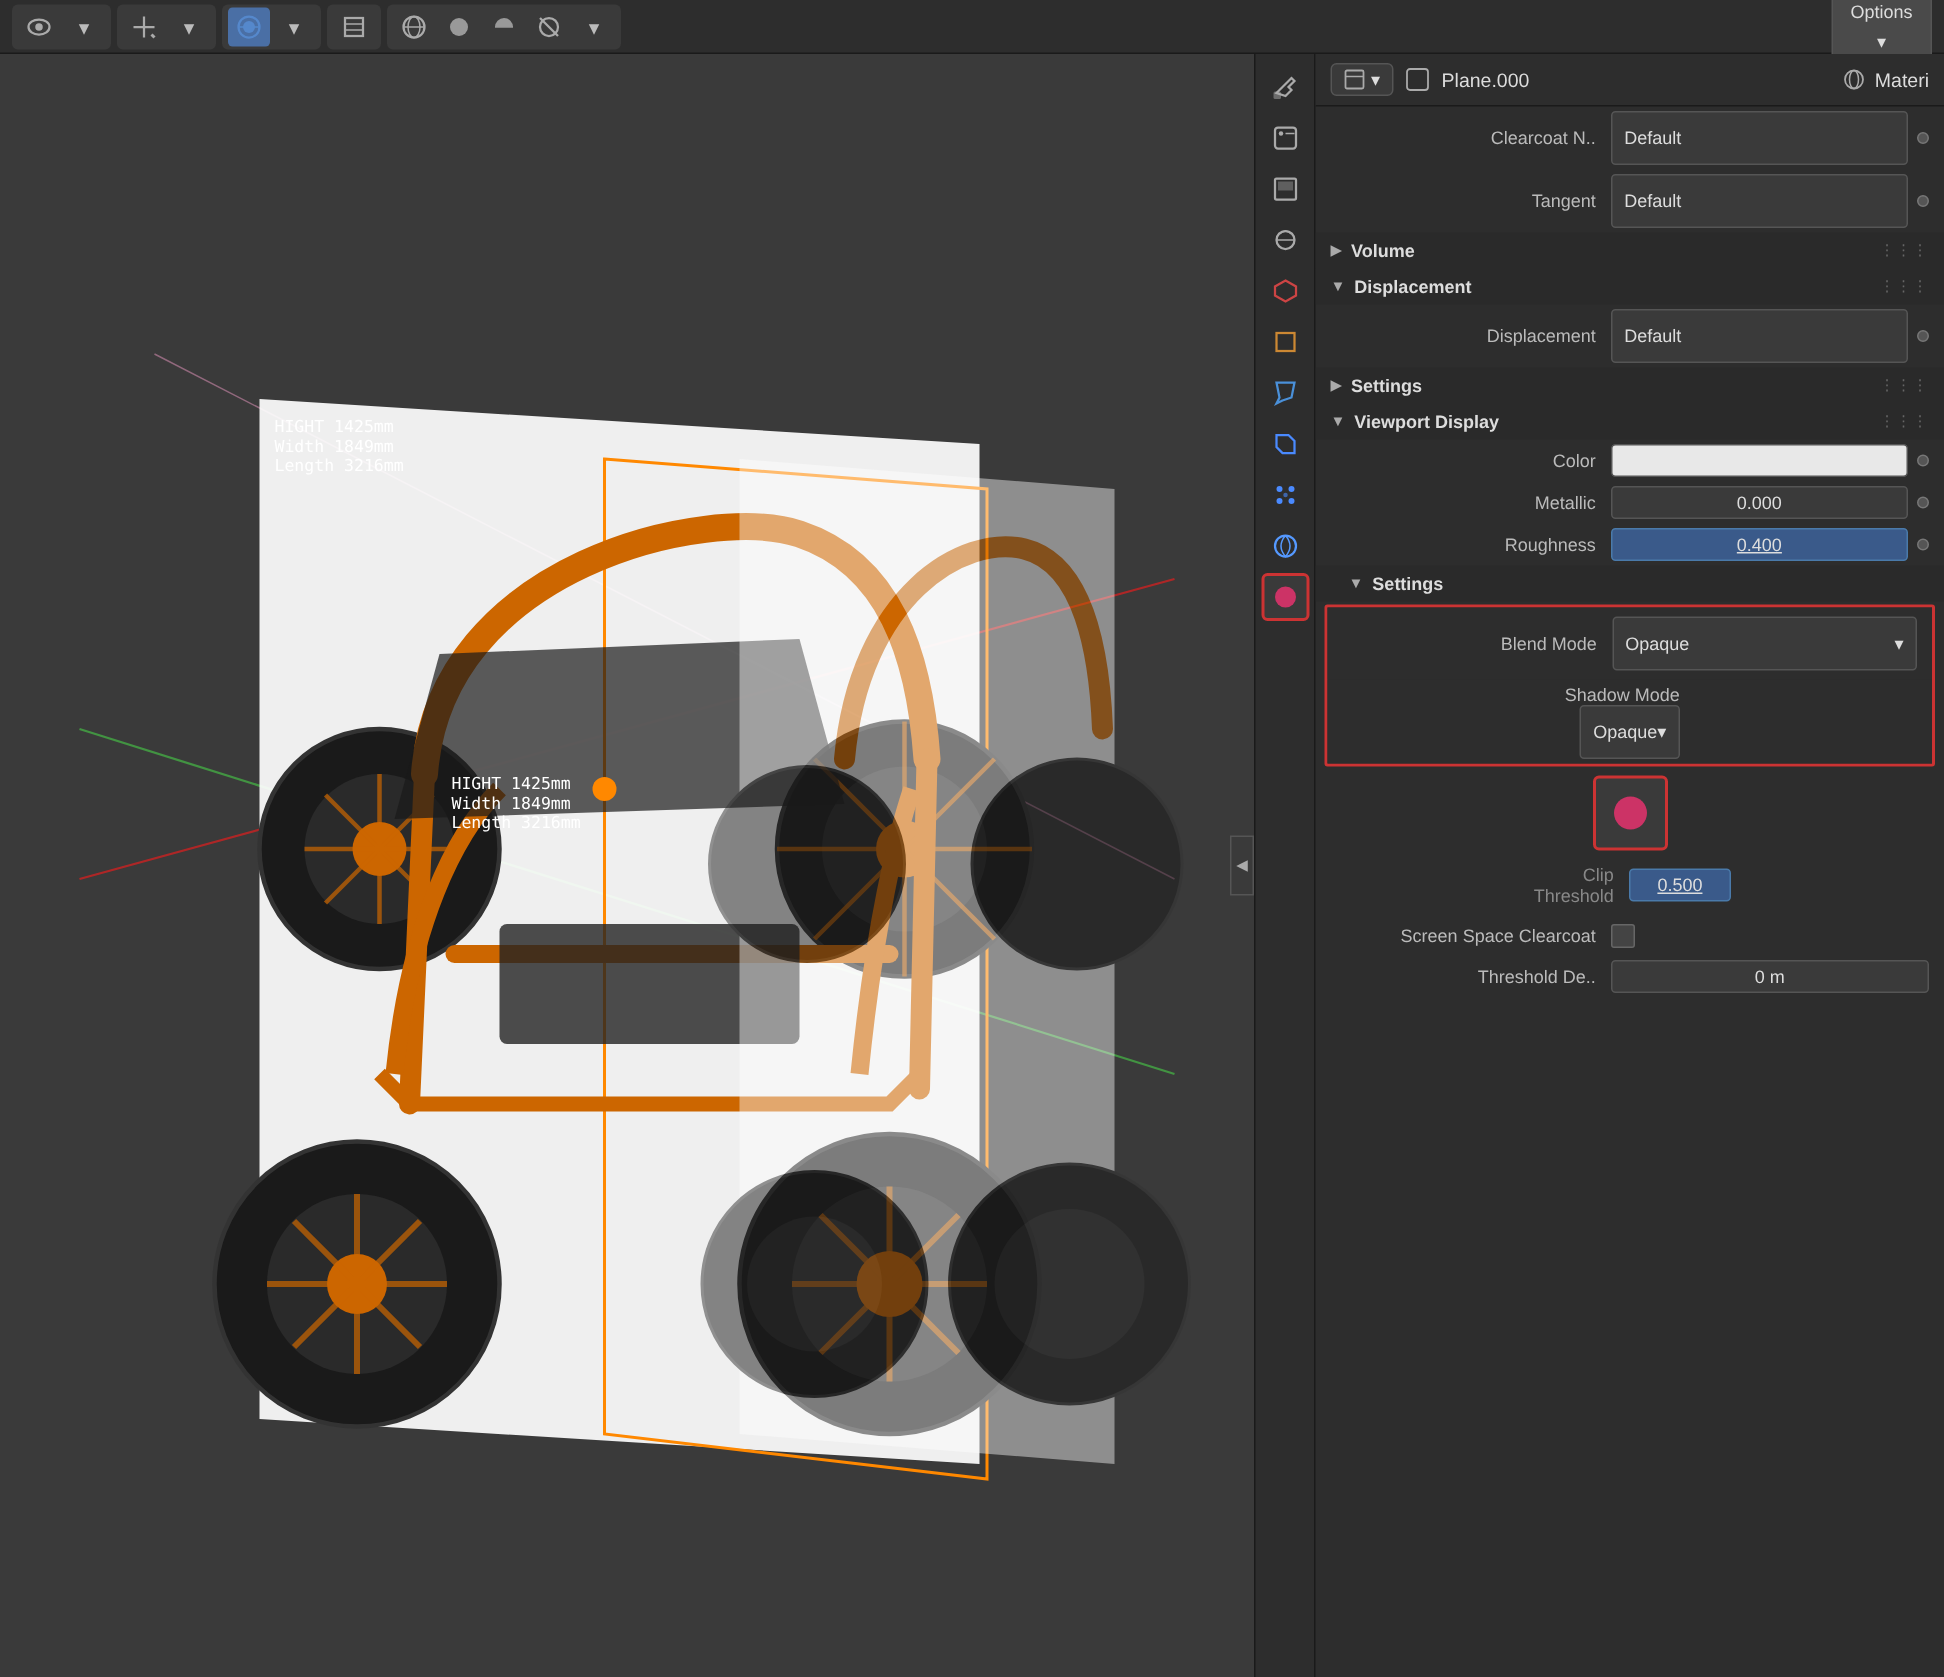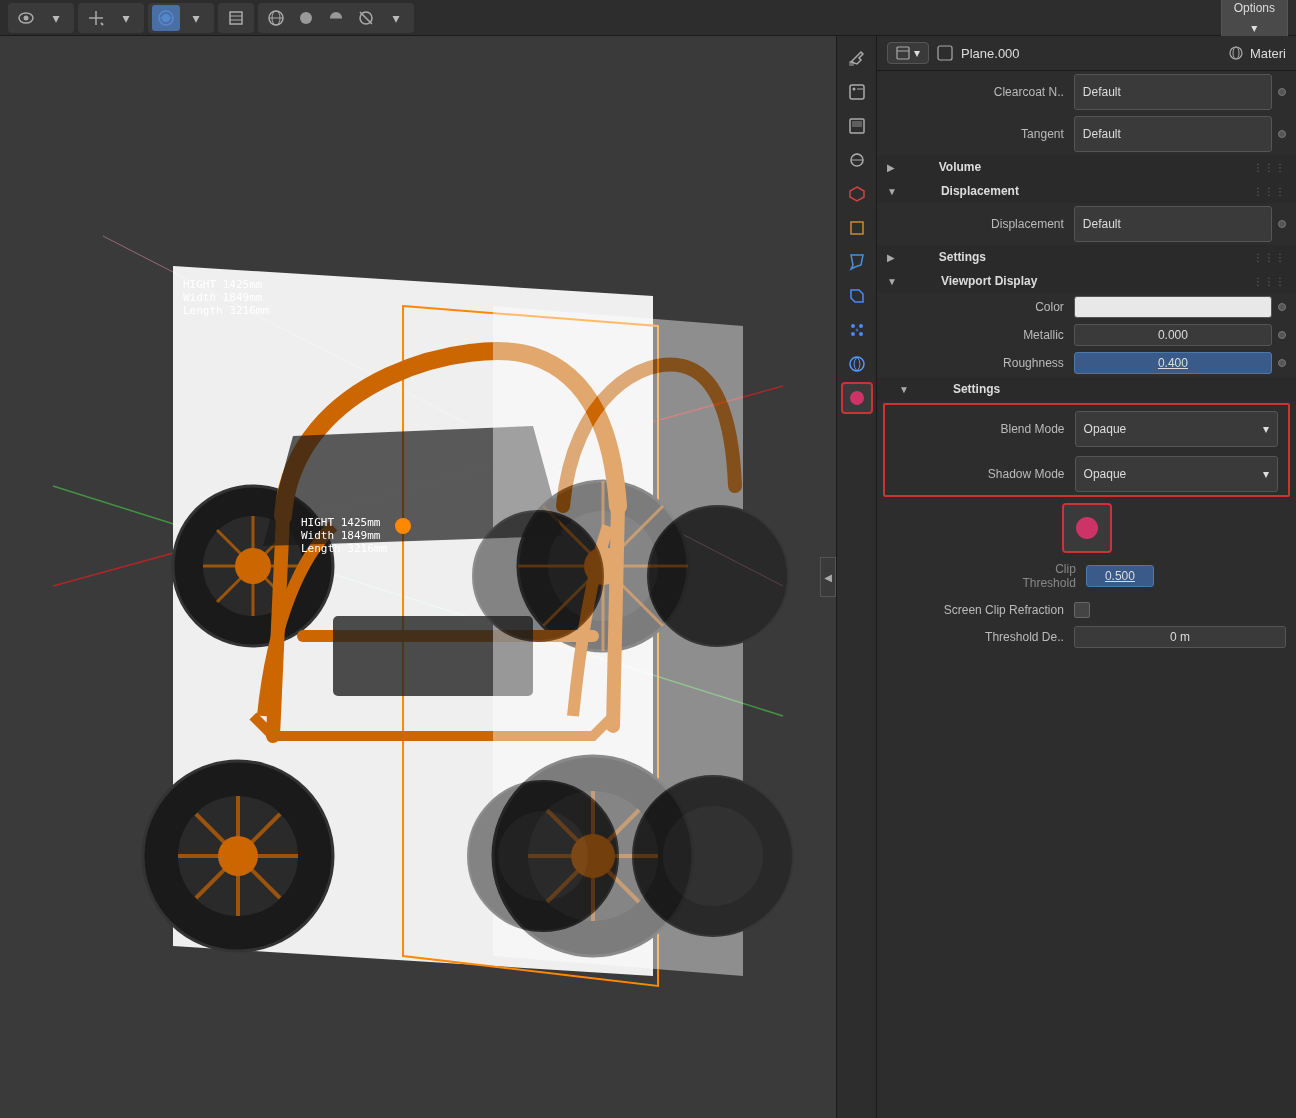--- a/index.html
+++ b/index.html
@@ -231,21 +231,20 @@
       margin-right: 6px;
       font-size: 10px;
       color: #aaa;
     }
 
     .section-title {
       font-size: 12px;
       font-weight: bold;
       color: #ddd;
       flex: 1;
-      margin-left: 38px;
     }
 
     .section-dots {
       color: #666;
       font-size: 10px;
       letter-spacing: 1px;
     }
 
     
     .dropdown-field {
@@ -652,21 +651,21 @@
       <div class="prop-row" style="background:#2d2d2d; padding: 6px 10px;">
         <span class="prop-label">Blend Mode</span>
         <div class="prop-value">
           <div class="dropdown-field">
             <span>Opaque</span>
             <span>▾</span>
           </div>
         </div>
       </div>
 
-      <div class="prop-row" style="background:#2d2d2d; padding: 3px 10px;">
+      <div class="prop-row" style="background:#2d2d2d; padding: 3px 10px; flex-direction: column;">
         <span class="prop-label">Shadow Mode</span>
         <div class="prop-value">
           <div class="dropdown-field">
             <span>Opaque</span>
             <span>▾</span>
           </div>
         </div>
       </div>
     </div>
 
@@ -682,21 +681,21 @@
         <div class="prop-row">
           <span class="prop-label" style="color:#888;">Clip Threshold</span>
           <div class="prop-value">
             <div class="prop-field blue-bg">0.500</div>
           </div>
         </div>
       </div>
     </div>
 
     <div class="prop-row">
-      <span class="prop-label">Screen Clip Refraction</span>
+      <span class="prop-label">Screen Space Clearcoat</span>
       <div class="prop-value">
         <div class="prop-checkbox"></div>
       </div>
     </div>
 
     <div class="prop-row">
       <span class="prop-label">Threshold De..</span>
       <div class="prop-value">
         <div class="prop-field">0 m</div>
       </div>

